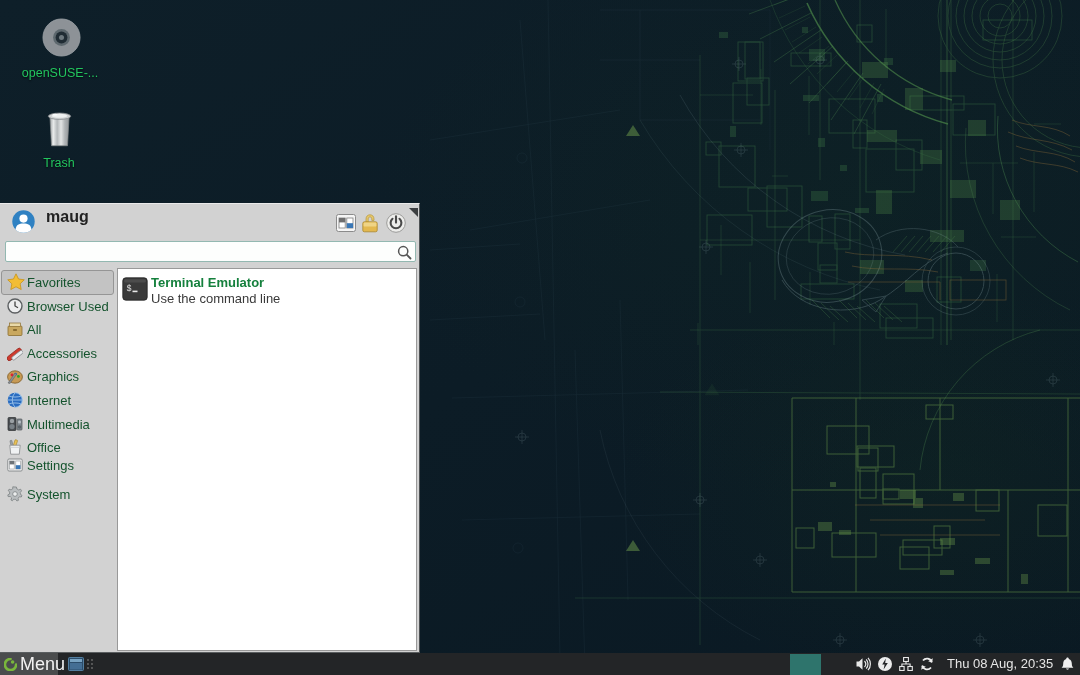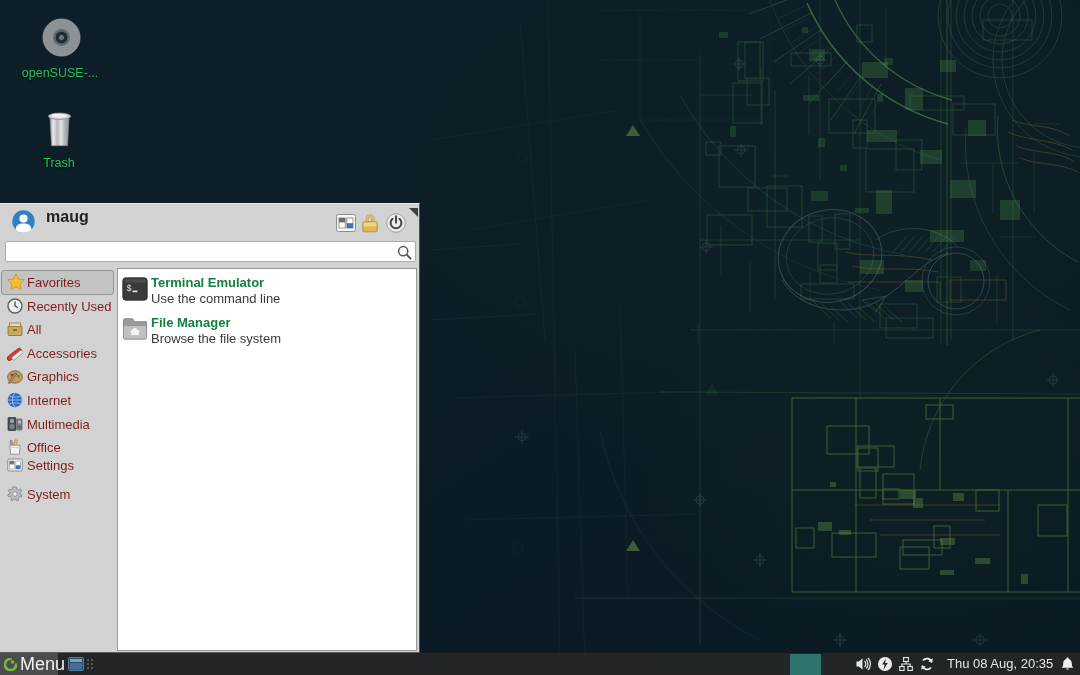--- a/index.html
+++ b/index.html
@@ -5,21 +5,21 @@
   html,body{margin:0;padding:0;}
   body{width:1080px;height:675px;overflow:hidden;font-family:"Liberation Sans",sans-serif;}
   #desk{position:absolute;left:0;top:0;width:1080px;height:675px;background:#0d1d27;overflow:hidden;}
   .abs{position:absolute;}
   
   .dlabel{position:absolute;color:#22c55e;font-size:12.5px;text-align:center;text-shadow:0 1px 2px rgba(0,0,0,.8);}
   
   #menu{position:absolute;left:0;top:203px;width:420px;height:450px;background:#d2d2d2;border-top:1px solid #eaeaea;border-right:1px solid #4e5254;border-bottom:1px solid #5a5e60;box-sizing:border-box;}
   #uname{position:absolute;left:46px;top:4px;font-size:16px;font-weight:bold;color:#222;}
   #search{position:absolute;left:5px;top:37px;width:409px;height:19px;background:#fdfefd;border:1px solid #93b8b1;border-radius:2px;}
-  .cat{position:absolute;left:2px;width:111px;height:23px;font-size:13px;color:#7f1d1d;}
+  .cat{position:absolute;left:2px;width:111px;height:23px;font-size:13px;color:#14532d;}
   .cat .cl{position:absolute;left:25px;top:0;line-height:23px;white-space:nowrap;}
   .cat svg{position:absolute;left:5px;top:3px;}
   .catsel{background:#c3c3c3;border:1px solid #959595;border-radius:3px;margin-left:-1px;margin-top:-1px;}
   #applist{position:absolute;left:117px;top:64px;width:300px;height:383px;background:#fff;border:1px solid #999;box-sizing:border-box;}
   .item{position:absolute;left:0;width:296px;height:40px;}
   .item svg{position:absolute;left:4px;top:5px;}
   .item .t{position:absolute;left:33px;top:4px;line-height:16px;font-size:13px;font-weight:bold;color:#15803d;white-space:nowrap;}
   .item .s{position:absolute;left:33px;top:20px;line-height:16px;font-size:13px;color:#3a3a3a;white-space:nowrap;}
   
   #panel{position:absolute;left:0;top:653px;width:1080px;height:22px;background:#232527;}
@@ -351,21 +351,21 @@
       <svg width="18" height="18" viewBox="0 0 17 17" style="margin-top:-1px">
           <path d="M8.5 0.8 L10.9 5.7 L16.3 6.4 L12.4 10.2 L13.4 15.6 L8.5 13 L3.6 15.6 L4.6 10.2 L0.7 6.4 L6.1 5.7 Z" fill="#f2bd35" stroke="#c8951f" stroke-width="0.8"></path>
         </svg>
       <span class="cl">Favorites</span>
     </div>
     <div class="cat" style="top:90.6px;">
       <svg width="16" height="16" viewBox="0 0 16 16">
           <circle cx="8" cy="8" r="7" fill="#ecedee" stroke="#5c5f61" stroke-width="1.4"></circle>
           <path d="M8 3.6 L8 8 L11 9.8" fill="none" stroke="#444" stroke-width="1.3"></path>
         </svg>
-      <span class="cl">Recently Used</span>
+      <span class="cl">Browser Used</span>
     </div>
     <div class="cat" style="top:114.2px;">
       <svg width="16" height="16" viewBox="0 0 16 16">
           <rect x="1" y="5" width="14" height="9.5" rx="1" fill="#c9a85f" stroke="#8a6d30" stroke-width="0.8"></rect>
           <rect x="2.4" y="2" width="11.2" height="3.5" fill="#e9d9a8" stroke="#8a6d30" stroke-width="0.7"></rect>
           <rect x="6" y="8" width="4" height="2" rx="0.8" fill="#8a6d30"></rect>
         </svg>
       <span class="cl">All</span>
     </div>
     <div class="cat" style="top:137.8px;">
@@ -434,29 +434,20 @@
       <div class="item" style="top:2px;">
         <svg width="26" height="26" viewBox="0 0 26 26">
             <rect x="0.8" y="1.8" width="24.4" height="22.4" rx="3" fill="#3a3a3a" stroke="#222" stroke-width="0.8"></rect>
             <rect x="2.2" y="3.2" width="21.6" height="3.4" rx="1.4" fill="#4c4c4c"></rect>
             <text x="4.6" y="15.4" font-family="Liberation Mono, monospace" font-size="8.5" fill="#e8e8e8">$</text>
             <rect x="10.5" y="14.6" width="5" height="1.6" fill="#e8e8e8"></rect>
           </svg>
         <div class="t">Terminal Emulator</div>
         <div class="s">Use the command line</div>
       </div>
-      <div class="item" style="top:42.4px;">
-        <svg width="26" height="26" viewBox="0 0 26 26">
-            <path d="M1.5 4.5 C1.5 3.4 2.2 2.8 3.2 2.8 L9.8 2.8 C10.8 2.8 11.2 3.3 11.6 4.2 L12.3 5.8 L24.5 5.8 L24.5 21 C24.5 22.2 23.8 23 22.6 23 L3.4 23 C2.2 23 1.5 22.2 1.5 21 Z" fill="#9d9d9d" stroke="#6e6e6e" stroke-width="0.8"></path>
-            <path d="M1.5 9.5 L24.5 9.5 L24.5 21 C24.5 22.2 23.8 23 22.6 23 L3.4 23 C2.2 23 1.5 22.2 1.5 21 Z" fill="#c0c0c0" stroke="#8a8a8a" stroke-width="0.7"></path>
-            <path d="M13 12 L18.4 16.4 L16.8 16.4 L16.8 19.6 L9.2 19.6 L9.2 16.4 L7.6 16.4 Z" fill="#f5f5f5" transform="translate(0,-0.6)"></path>
-          </svg>
-        <div class="t">File Manager</div>
-        <div class="s">Browse the file system</div>
-      </div>
     </div>
   </div>
 
   <div id="panel">
     <div id="menubtn">
       <svg class="abs" style="left:4px;top:4.5px;" width="13" height="13" viewBox="0 0 13 13">
         <path d="M6.5 0.9 A5.6 5.6 0 1 0 12.1 6.5" fill="none" stroke="#79b63c" stroke-width="2.6" stroke-linecap="round"></path>
         <circle cx="8.6" cy="4" r="1.8" fill="#79b63c"></circle>
       </svg>
       <span>Menu</span>

